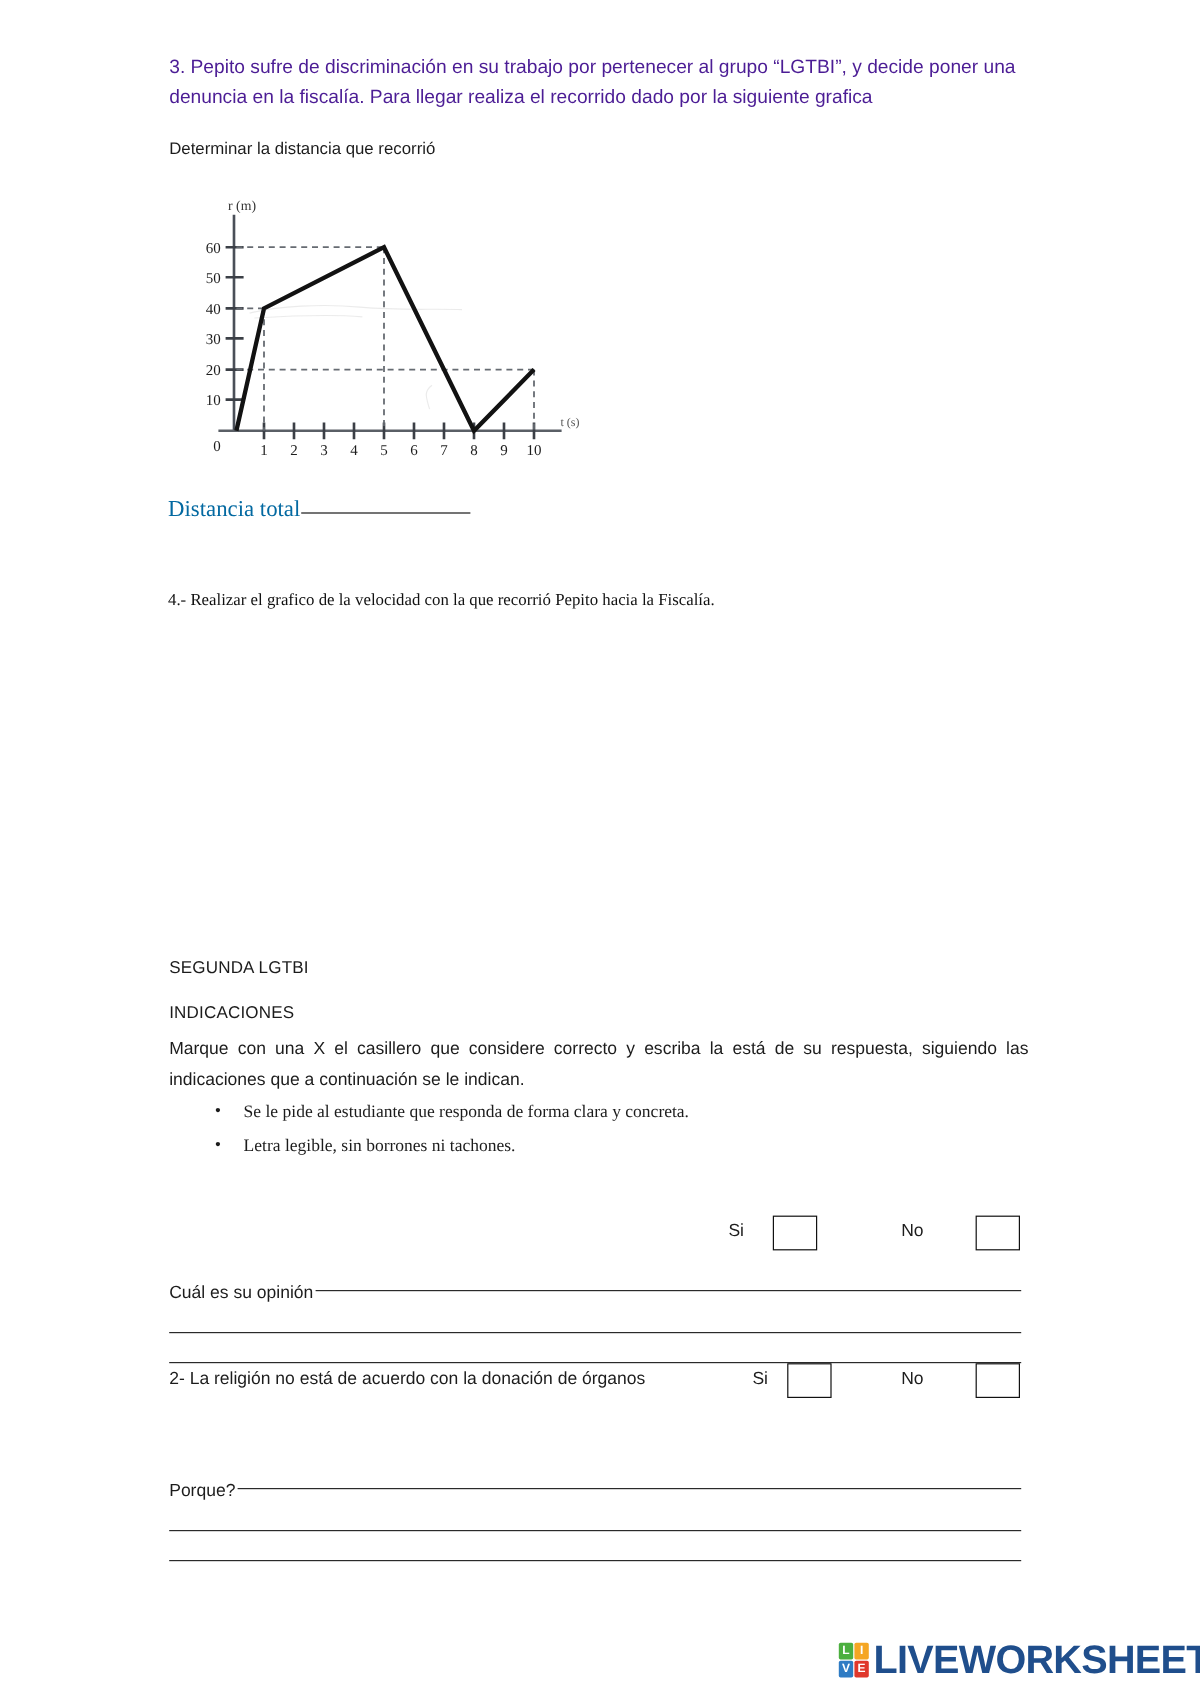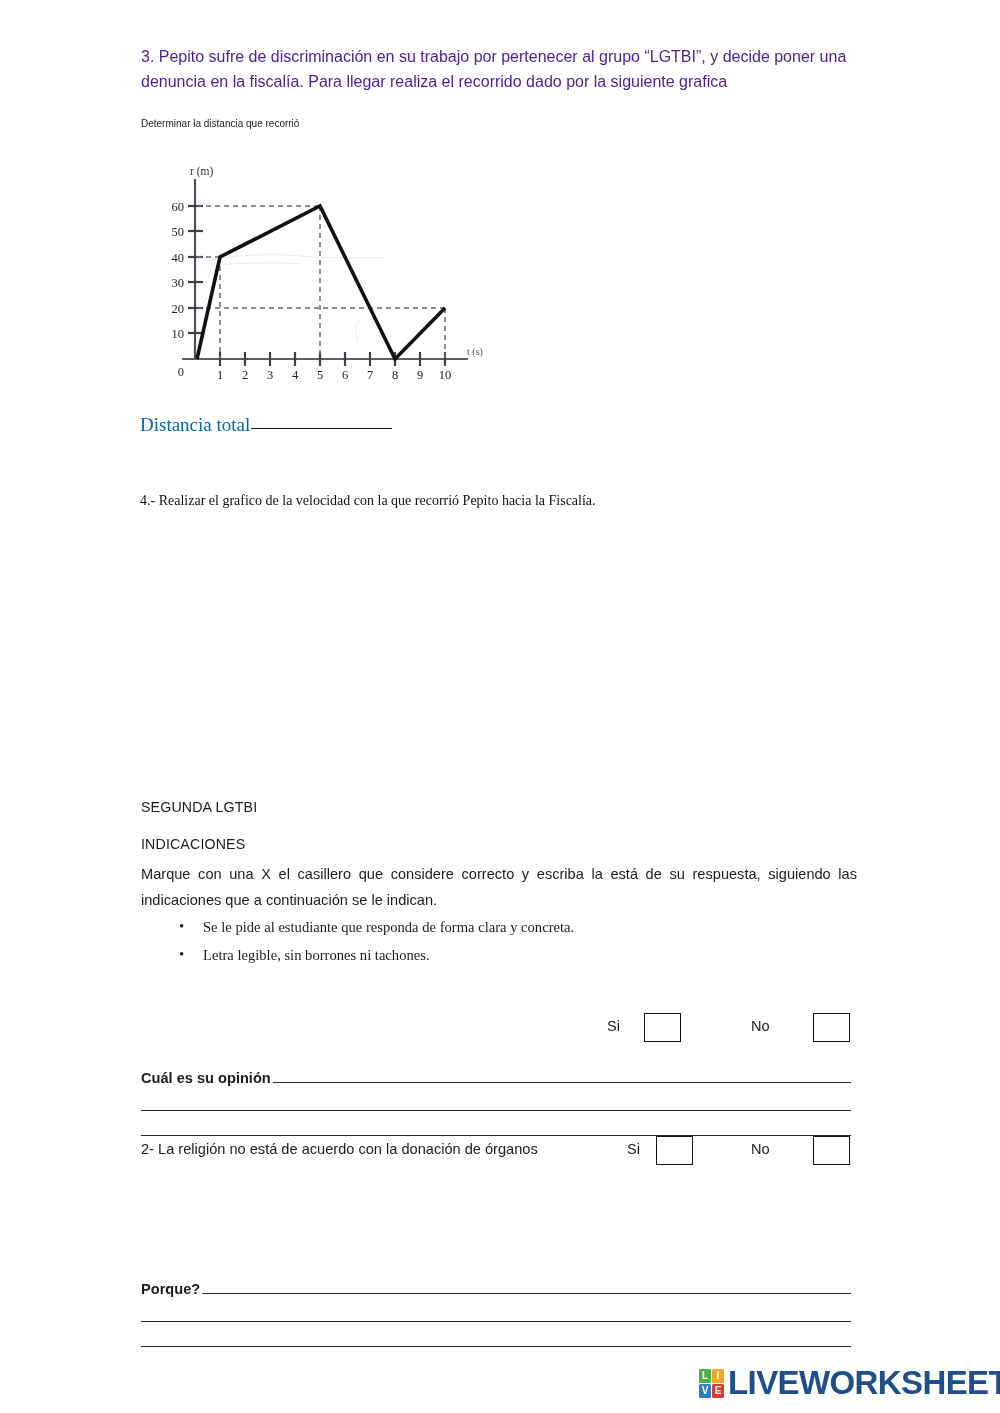--- a/index.html
+++ b/index.html
@@ -16,21 +16,21 @@
   
   .sans{font-family:"Liberation Sans", sans-serif;}
   .serif{font-family:"Liberation Serif", serif;}
 
   .q3-block{
     position:absolute;left:141px;top:44px;width:716px;
     font-size:16px;line-height:25px;color:#4c1d95;
   }
   .q3-sub{
     position:absolute;left:141px;top:111px;width:716px;
-    font-size:10px;line-height:25px;color:#1c1c1c;
+    font-size:14px;line-height:25px;color:#1c1c1c;
   }
 
   
   .graph-wrap{
     position:absolute;left:150px;top:163px;width:345px;height:225px;
   }
   .graph-wrap svg{display:block;}
 
   
   .dist-row{
@@ -84,21 +84,21 @@
   .qrow .lab-no{position:absolute;top:5px;}
   .cbox{
     position:absolute;top:0;width:37px;height:29px;
     border:1.9px solid #111;background:#fff;box-sizing:border-box;
   }
 
   
   .ansgroup{position:absolute;left:141px;width:710px;}
   .ansgroup .lead{
     font-size:14.6px;color:#1c1c1c;white-space:nowrap;
-    display:flex;align-items:flex-end;font-weight:bold;
+    display:flex;align-items:center;
   }
   .lead .fill{
     flex:1;height:0;border-bottom:1.5px solid #2a2a2a;
     position:relative;top:-3px;margin-left:2px;
   }
   .ansline{
     height:0;border-bottom:1.6px solid #2a2a2a;
     margin-top:24px;
   }
 
@@ -238,21 +238,21 @@
   </div>
 
   <div class="qrow sans" style="top:1136px;text-align:right;">
     <span class="qtext">2- La religión no está de acuerdo con la donación de órganos</span>
     <span class="lab-si" style="left:486px;">Si</span>
     <span class="cbox" style="left:515px;"></span>
     <span class="lab-no" style="left:610px;">No</span>
     <span class="cbox" style="left:672px;"></span>
   </div>
 
-  <div class="ansgroup" style="top:1235px;margin-top:46px;">
+  <div class="ansgroup" style="top:1235px;">
     <div class="lead sans">
       <span>Porque?</span>
       <span class="fill"></span>
     </div>
     <div class="ansline"></div>
     <div class="ansline"></div>
   </div>
 
   <div class="lw">
     <div class="lw-mark">

